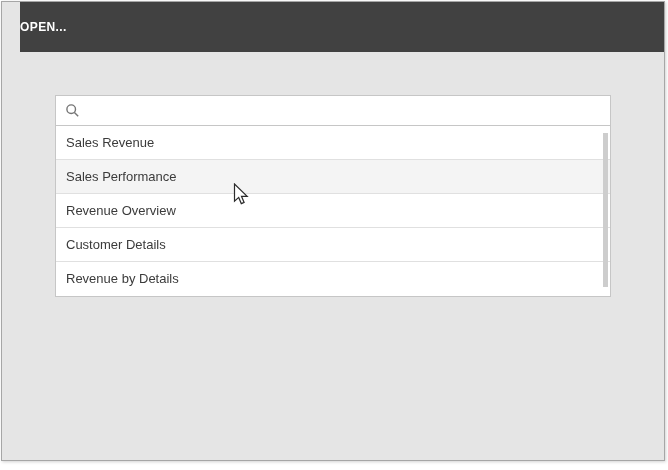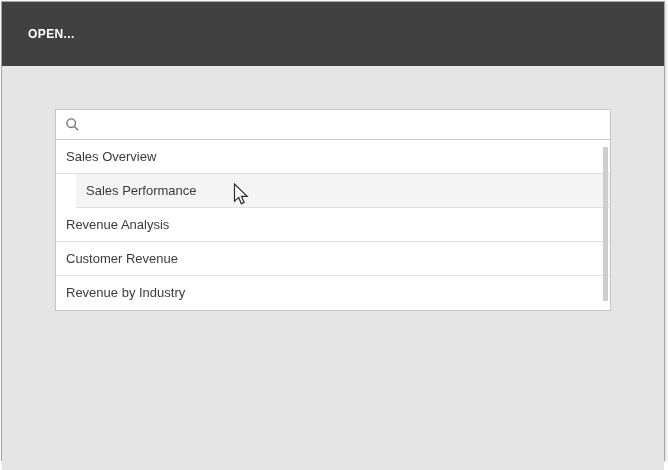--- a/index.html
+++ b/index.html
@@ -18,26 +18,26 @@
     position: absolute;
     left: 1px;
     top: 1px;
     width: 662px;
     height: 458px;
     border: 1px solid var(--dialog-border, #a6a6a6);
     box-shadow: 1px 1px 3px rgba(0,0,0,0.18);
     background: var(--body-bg, #e5e5e5);
   }
   .dialog-header {
-    height: 64px;
+    height: 50px;
     background: var(--header-bg, #414141);
     display: flex;
     align-items: center;
-    padding-left: 26px;
     box-sizing: border-box;
+    margin-left: 18px;
   }
   .dialog-title {
     color: var(--title-color, #ffffff);
     font-size: 12px;
     font-weight: bold;
     letter-spacing: 0.4px;
   }
   .dialog-body {
     position: relative;
     height: 408px;
@@ -96,21 +96,20 @@
     background: var(--panel-bg, #ffffff);
     white-space: nowrap;
     overflow: hidden;
     cursor: default;
   }
   .list-row:last-child {
     border-bottom: none;
   }
   .list-row.hovered {
     background: var(--hover-bg, #f4f4f4);
-    margin-left: 20px;
   }
   .scrollbar-thumb {
     position: absolute;
     right: 2px;
     top: 7px;
     width: 5px;
     height: 154px;
     background: var(--scrollbar-thumb, #cdcdcd);
     z-index: 2;
   }
@@ -135,25 +134,25 @@
         <span class="search-icon">
           <svg width="15" height="15" viewBox="0 0 15 15">
             <circle cx="6.2" cy="6.2" r="4.3" fill="none" stroke="#757575" stroke-width="1.4"></circle>
             <line x1="9.4" y1="9.4" x2="13.2" y2="13.2" stroke="#757575" stroke-width="1.4"></line>
           </svg>
         </span>
         <input class="search-input" type="text" placeholder="" style="">
       </div>
       <div class="list">
         <div class="scrollbar-thumb"></div>
-      <div class="list-row">Sales Overview</div>
+      <div class="list-row">Sales Revenue</div>
           <div class="list-row hovered">Sales Performance</div>
-          <div class="list-row">Revenue Analysis</div>
-          <div class="list-row">Customer Revenue</div>
-          <div class="list-row">Revenue by Industry</div>
+          <div class="list-row">Revenue Overview</div>
+          <div class="list-row">Customer Details</div>
+          <div class="list-row">Revenue by Details</div>
         </div>
     </div>
   </div>
 </div>
 
 <svg class="cursor" width="19" height="26" viewBox="0 0 19 26">
   <path d="M1.5 1 L1.5 18.2 L5.7 14.4 L8.3 20.6 L11.1 19.4 L8.5 13.3 L14.2 13.3 Z" fill="#ffffff" stroke="#2b2b2b" stroke-width="1.2" stroke-linejoin="miter"></path>
 </svg>
 
 </body></html>

